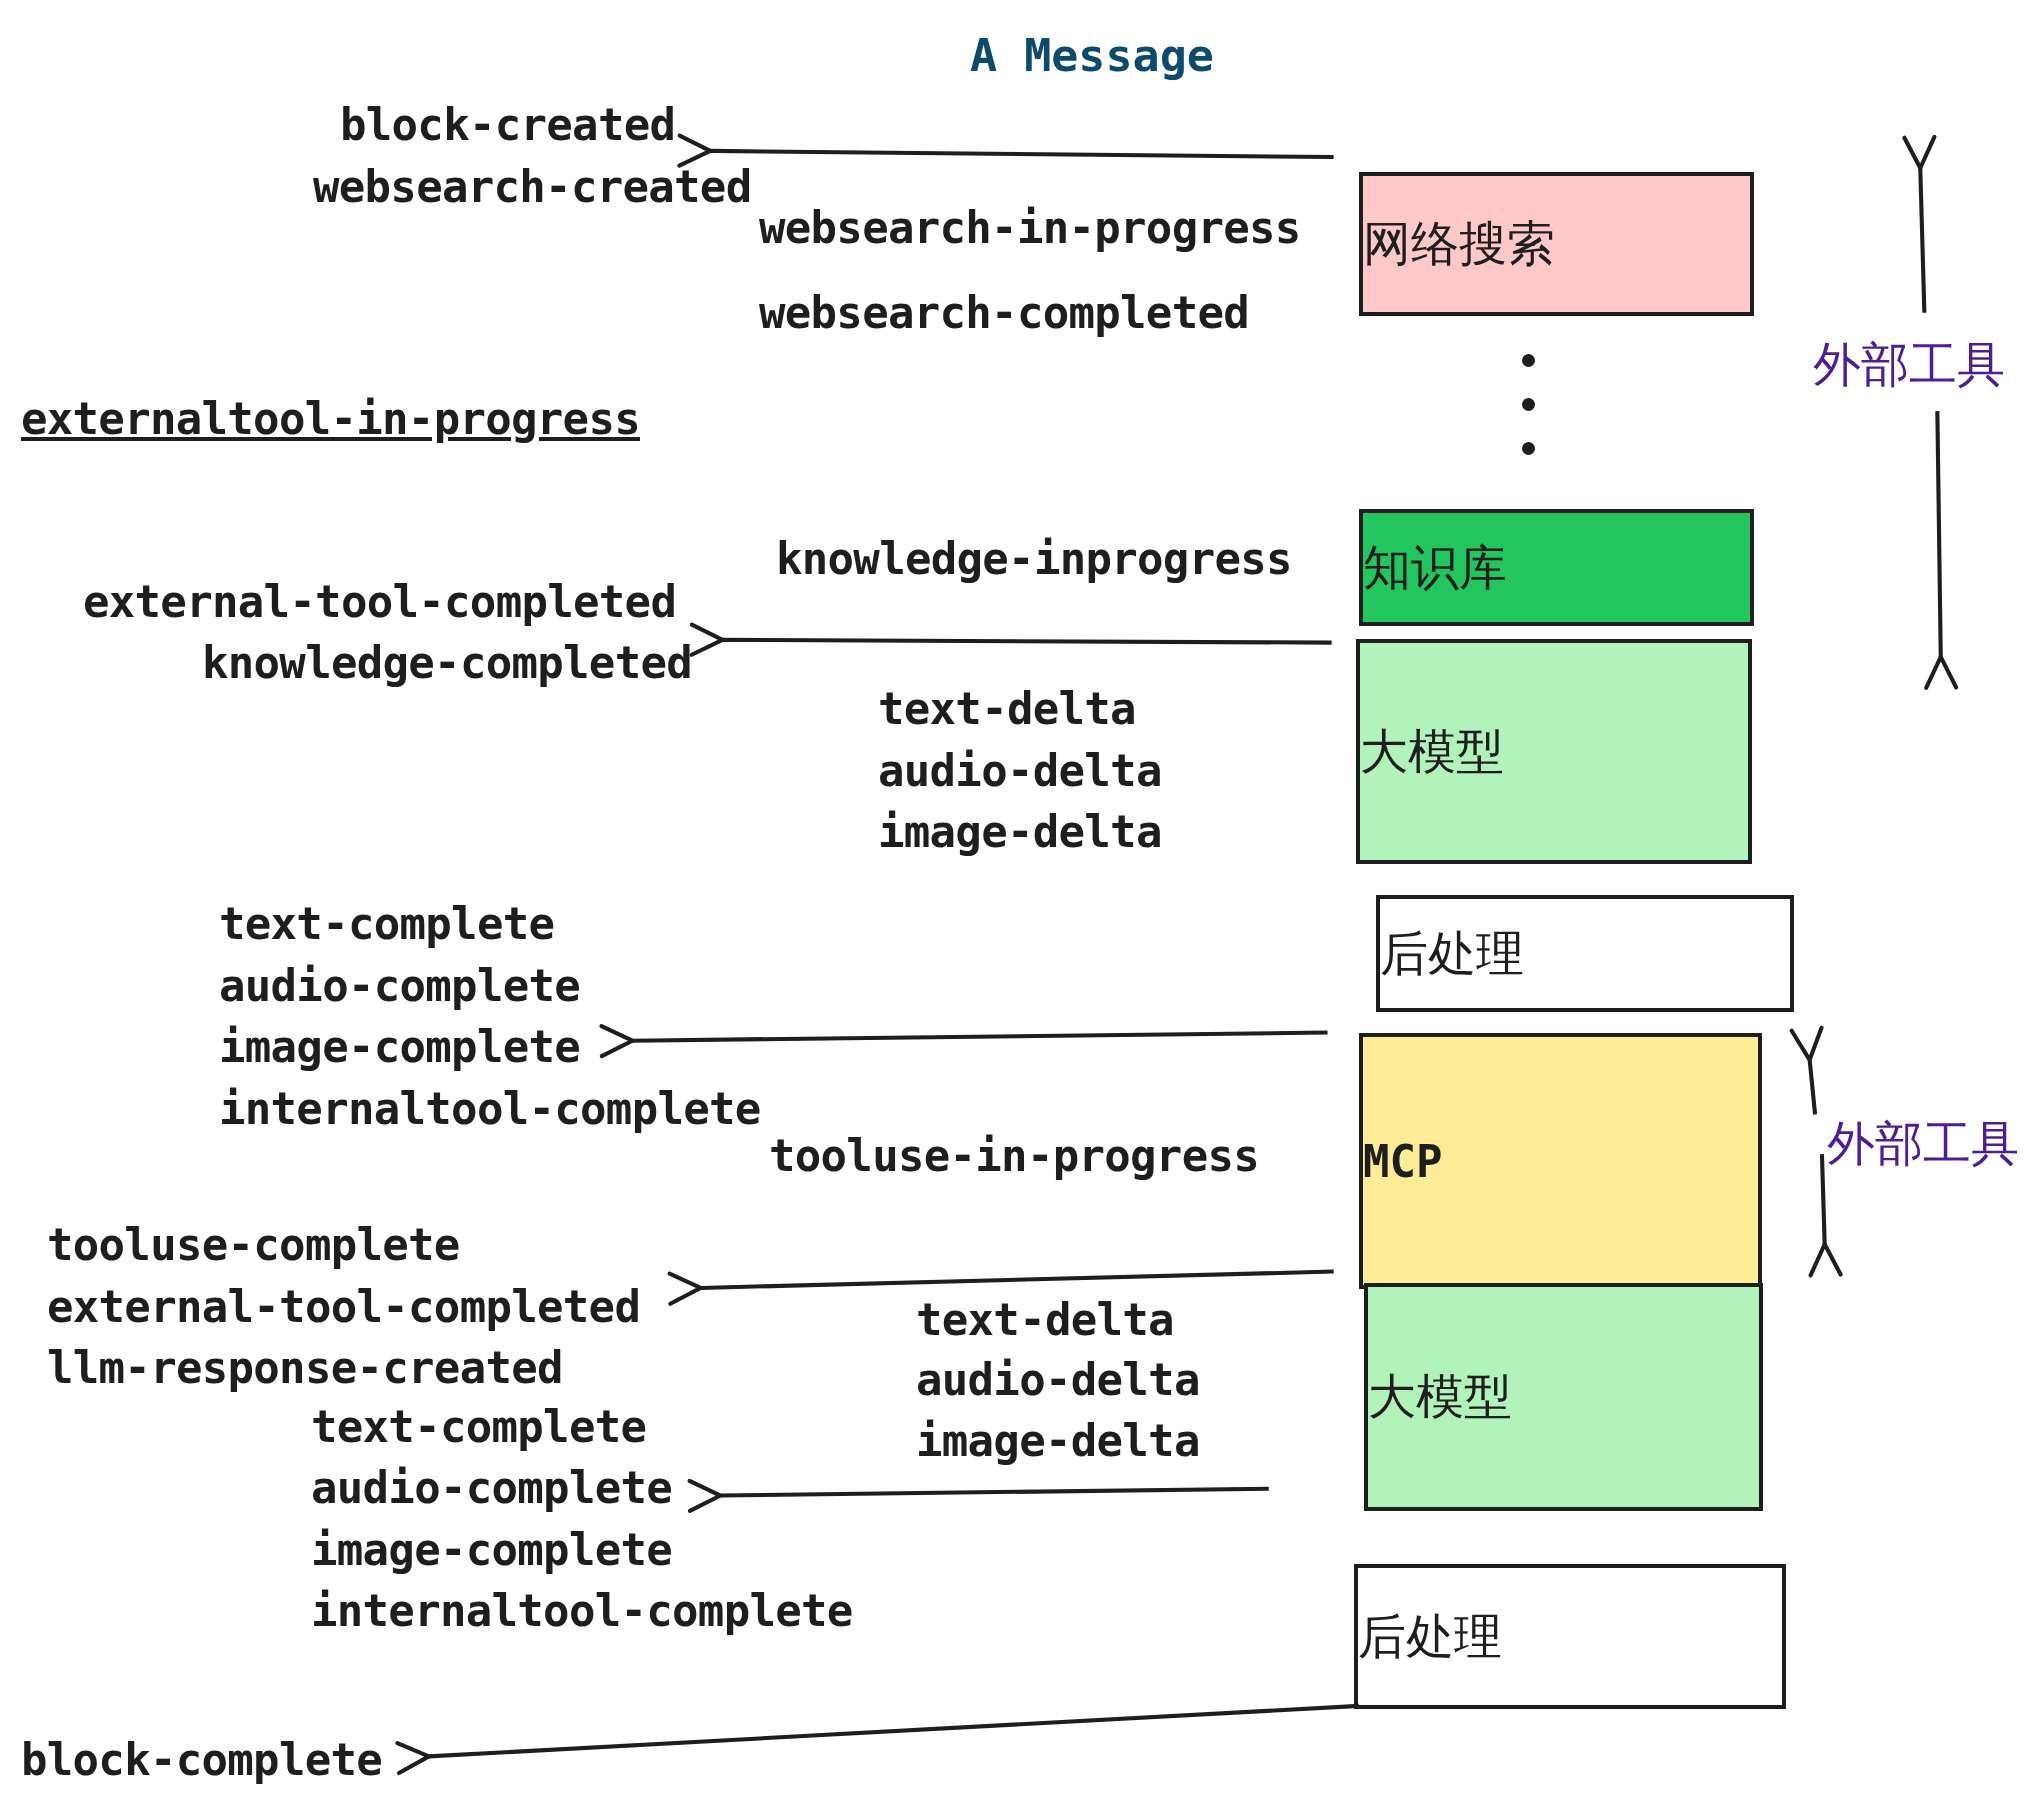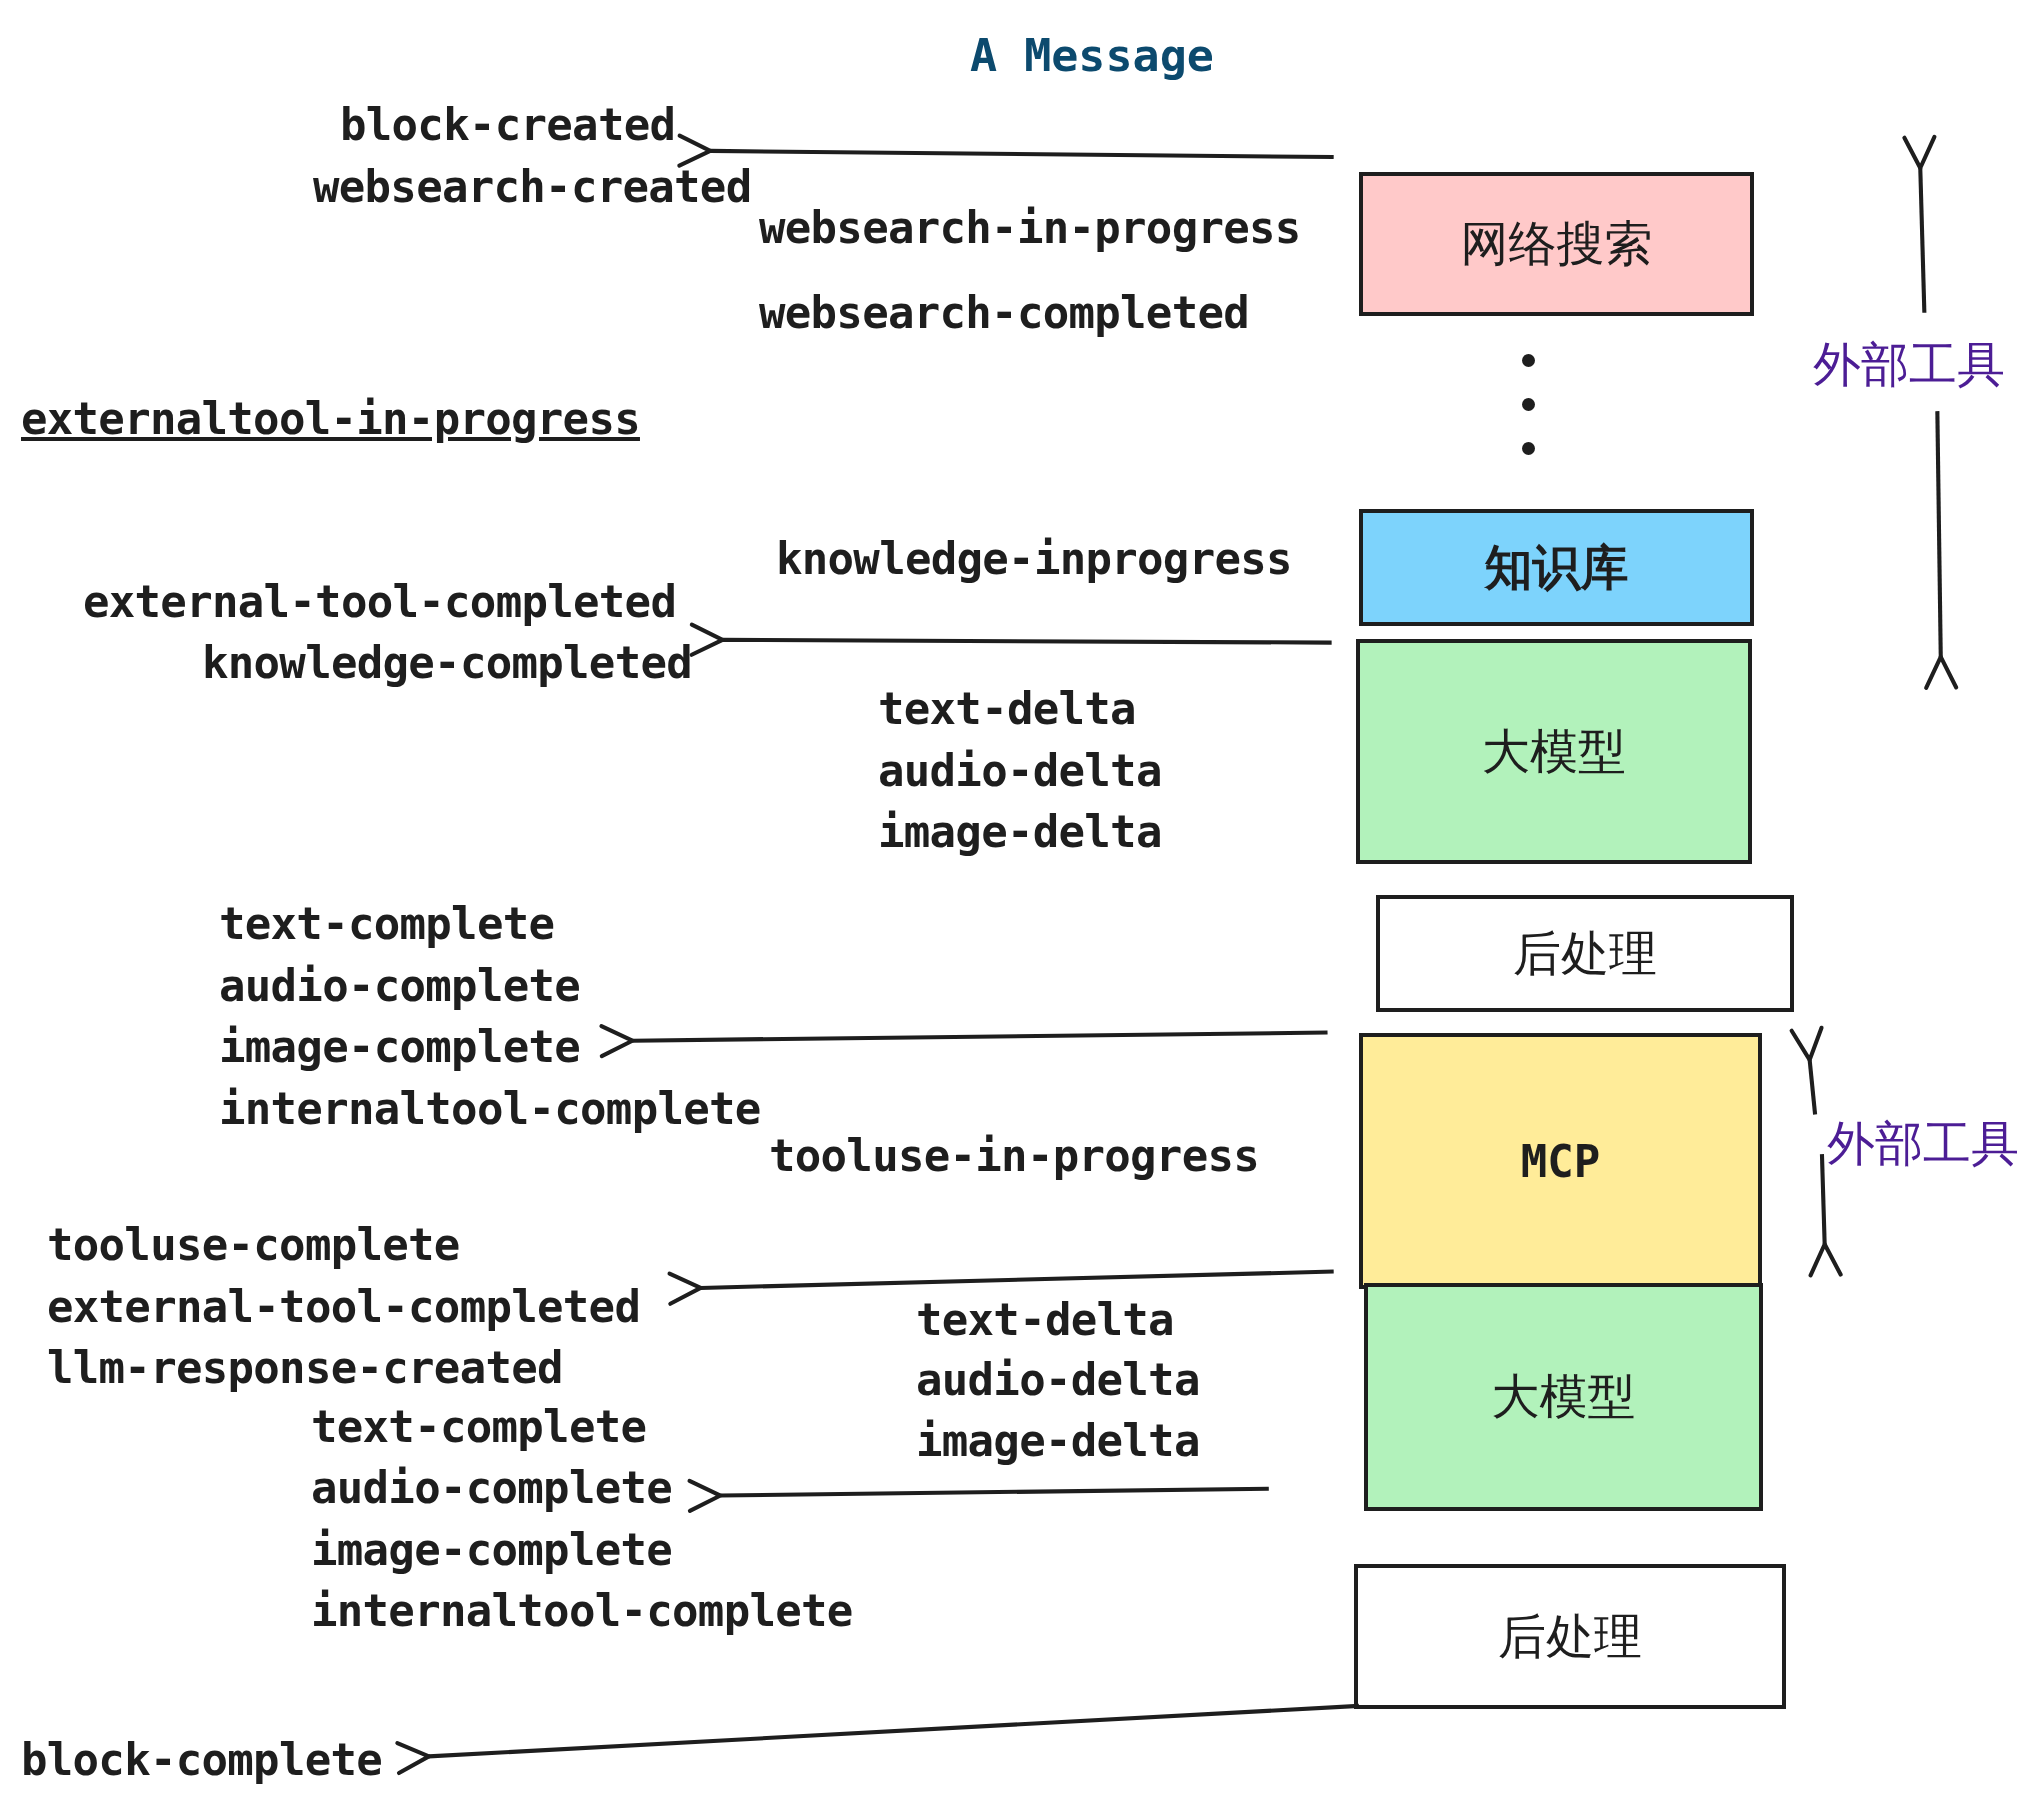--- a/index.html
+++ b/index.html
@@ -9,21 +9,21 @@
   }
   .ev{
     position:absolute;font-size:44px;font-weight:bold;line-height:1.1;
     white-space:nowrap;letter-spacing:-0.7px;color:#1e1e1e;
   }
   .title{
     position:absolute;font-size:45px;font-weight:bold;white-space:nowrap;color:#0c4a6e;
   }
   .node{
     position:absolute;box-sizing:border-box;border:4.8px solid #1e1e1e;
-    display:flex;align-items:center;justify-content:center;
+    display:flex;align-items:center;justify-content:flex-start;
     font-size:48px;font-weight:500;color:#1e1e1e;
     font-family:"Liberation Sans","DejaVu Sans",sans-serif;
   }
   .node.mono{font-family:"DejaVu Sans Mono","Liberation Mono",monospace;font-size:44px;font-weight:bold;}
   .side-label{
     position:absolute;font-size:48px;font-weight:500;white-space:nowrap;color:#4c1d95;
     font-family:"Liberation Sans","DejaVu Sans",sans-serif;
   }
   svg.overlay{position:absolute;left:0;top:0;width:2035px;height:1796px;pointer-events:none;}
   .dot{position:absolute;width:13px;height:13px;border-radius:50%;background:#1e1e1e;}
@@ -65,21 +65,21 @@
   <div class="ev" style="left:916px;top:1417px;">image-delta</div>
 
   <div class="node" style="left:1359px;top:172px;width:395px;height:144px;background:#FFC9C9;">
     <span>网络搜索</span>
   </div>
 
   <div class="dot" style="left:1522px;top:354px;"></div>
   <div class="dot" style="left:1522px;top:398px;"></div>
   <div class="dot" style="left:1522px;top:442px;"></div>
 
-  <div class="node" style="left:1359px;top:509px;width:395px;height:117px;background:#7dd3fc;font-weight:bold;">
+  <div class="node" style="left:1359px;top:509px;width:395px;height:117px;background:#22c55e;">
     <span>知识库</span>
   </div>
 
   <div class="node" style="left:1356px;top:639px;width:396px;height:225px;background:#B2F2BB;">
     <span>大模型</span>
   </div>
 
   <div class="node" style="left:1376px;top:895px;width:418px;height:117px;background:#FFFFFF;">
     <span>后处理</span>
   </div>

